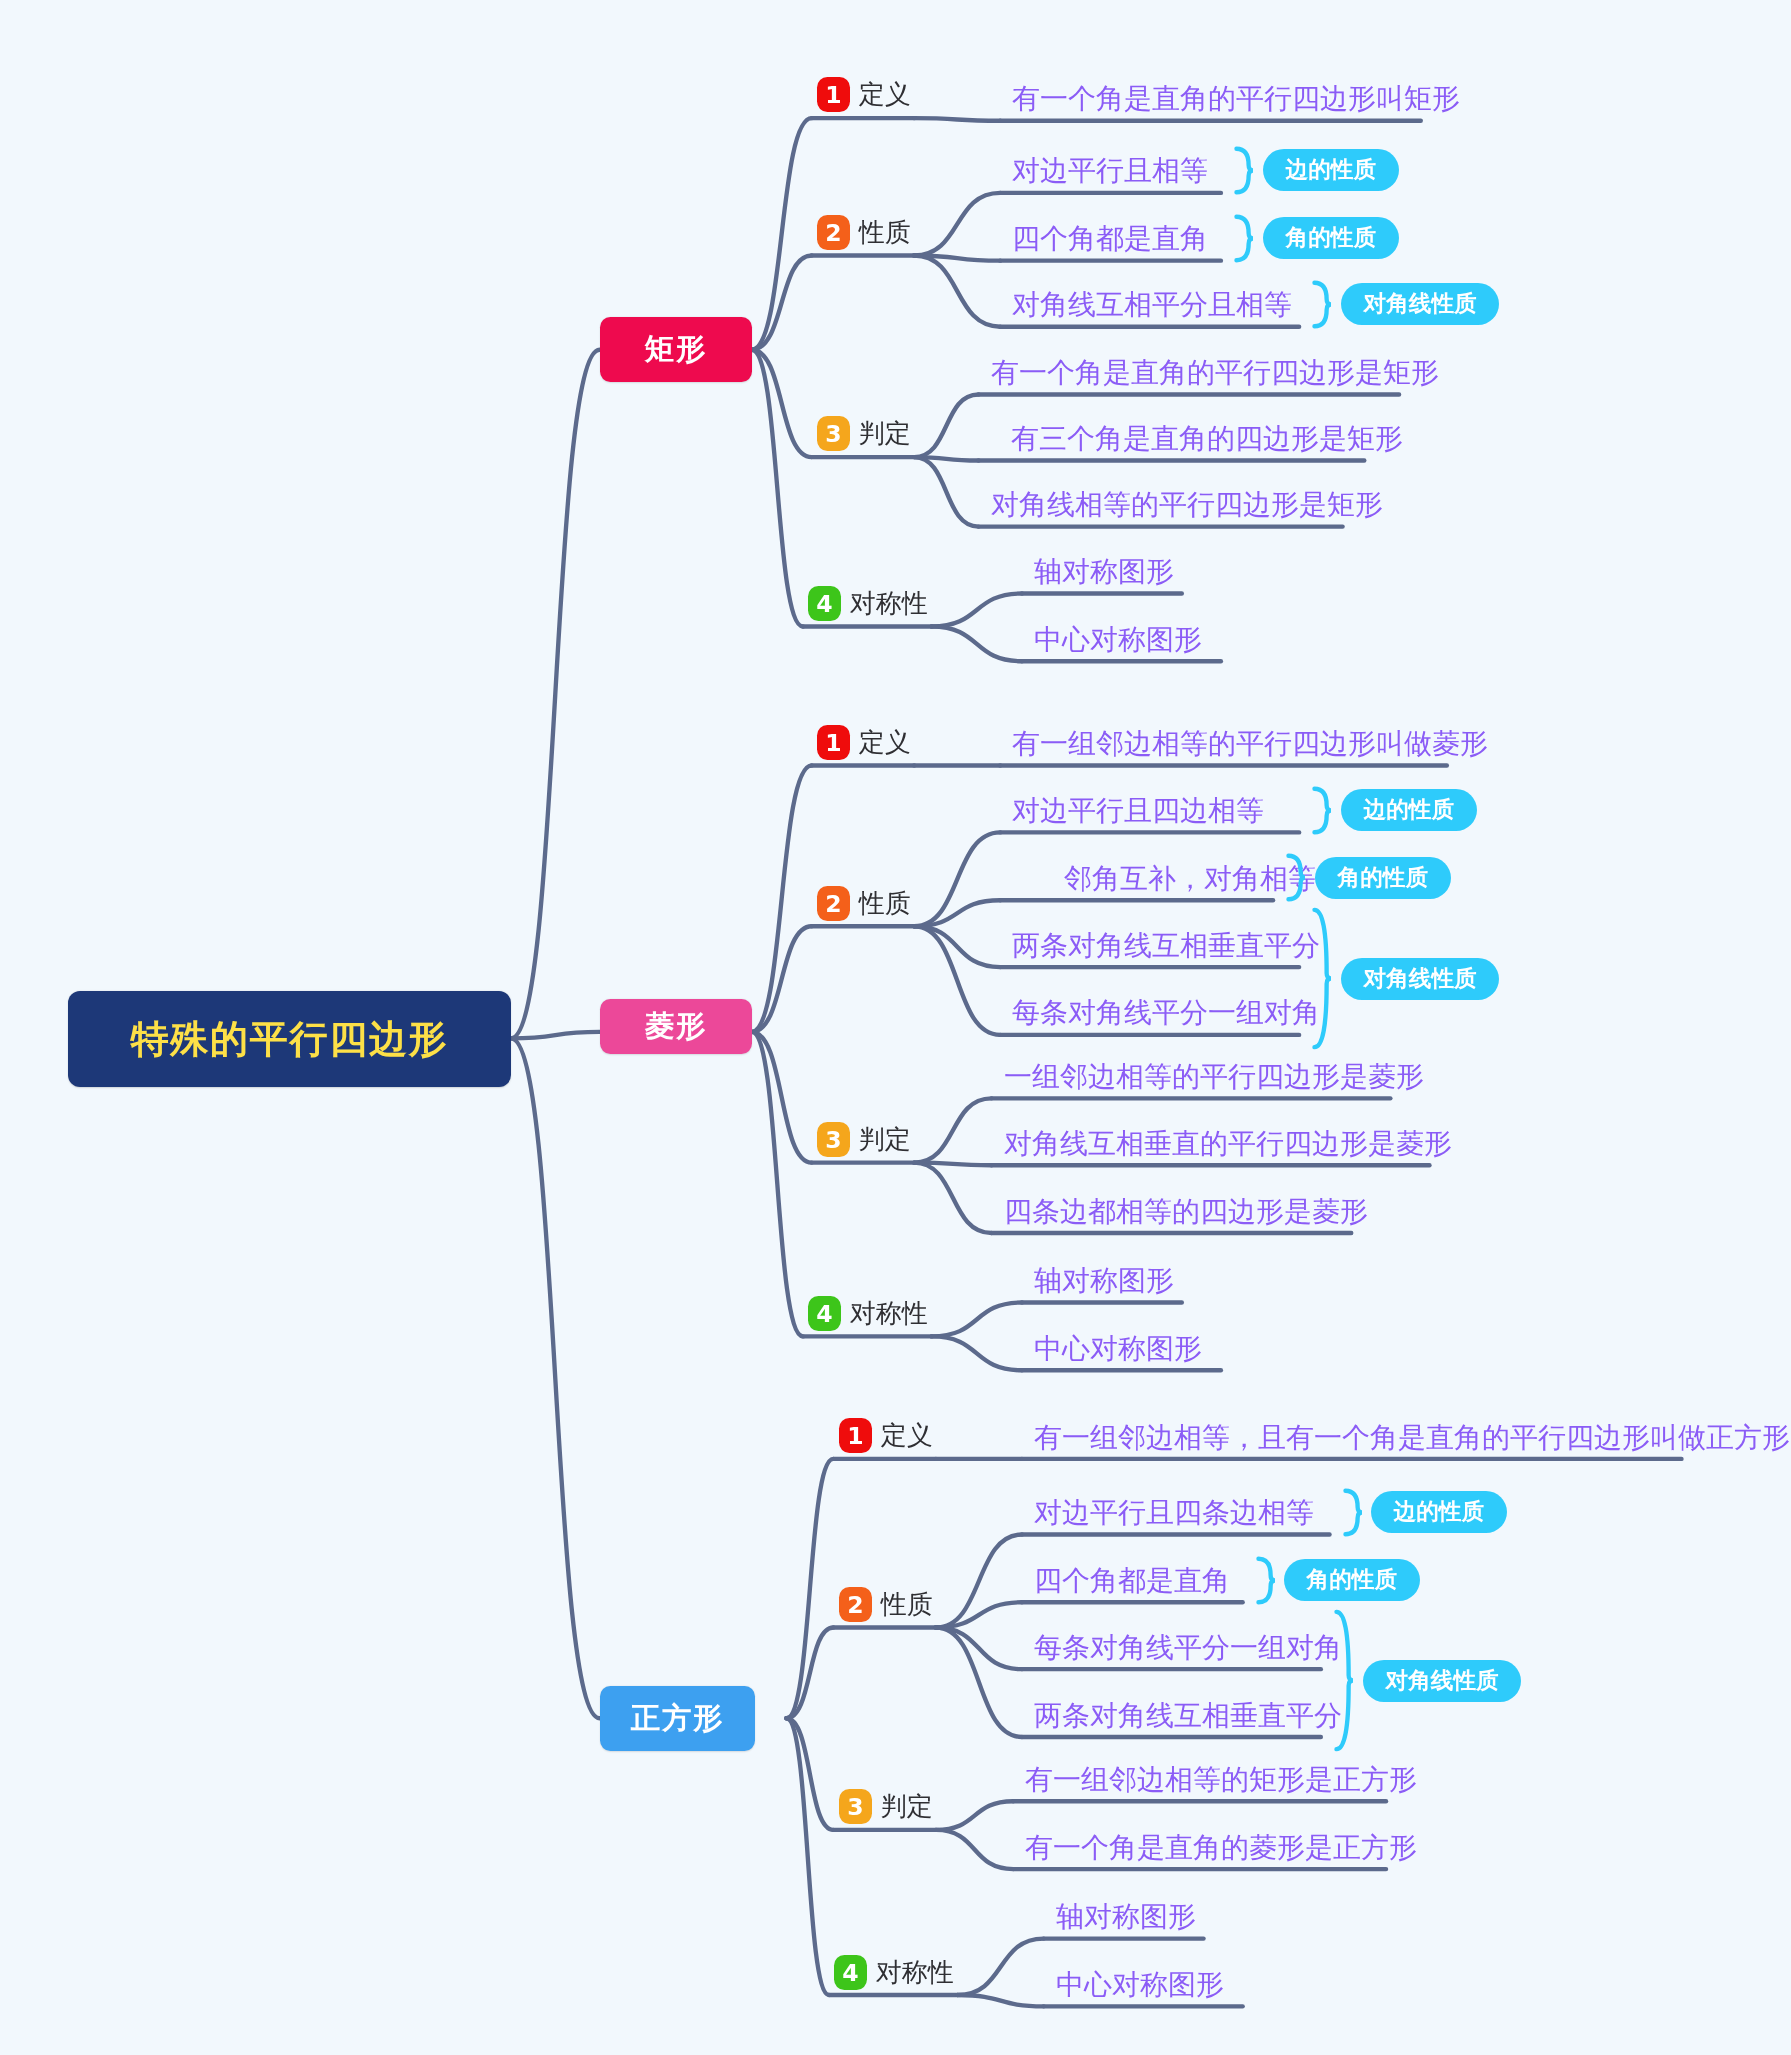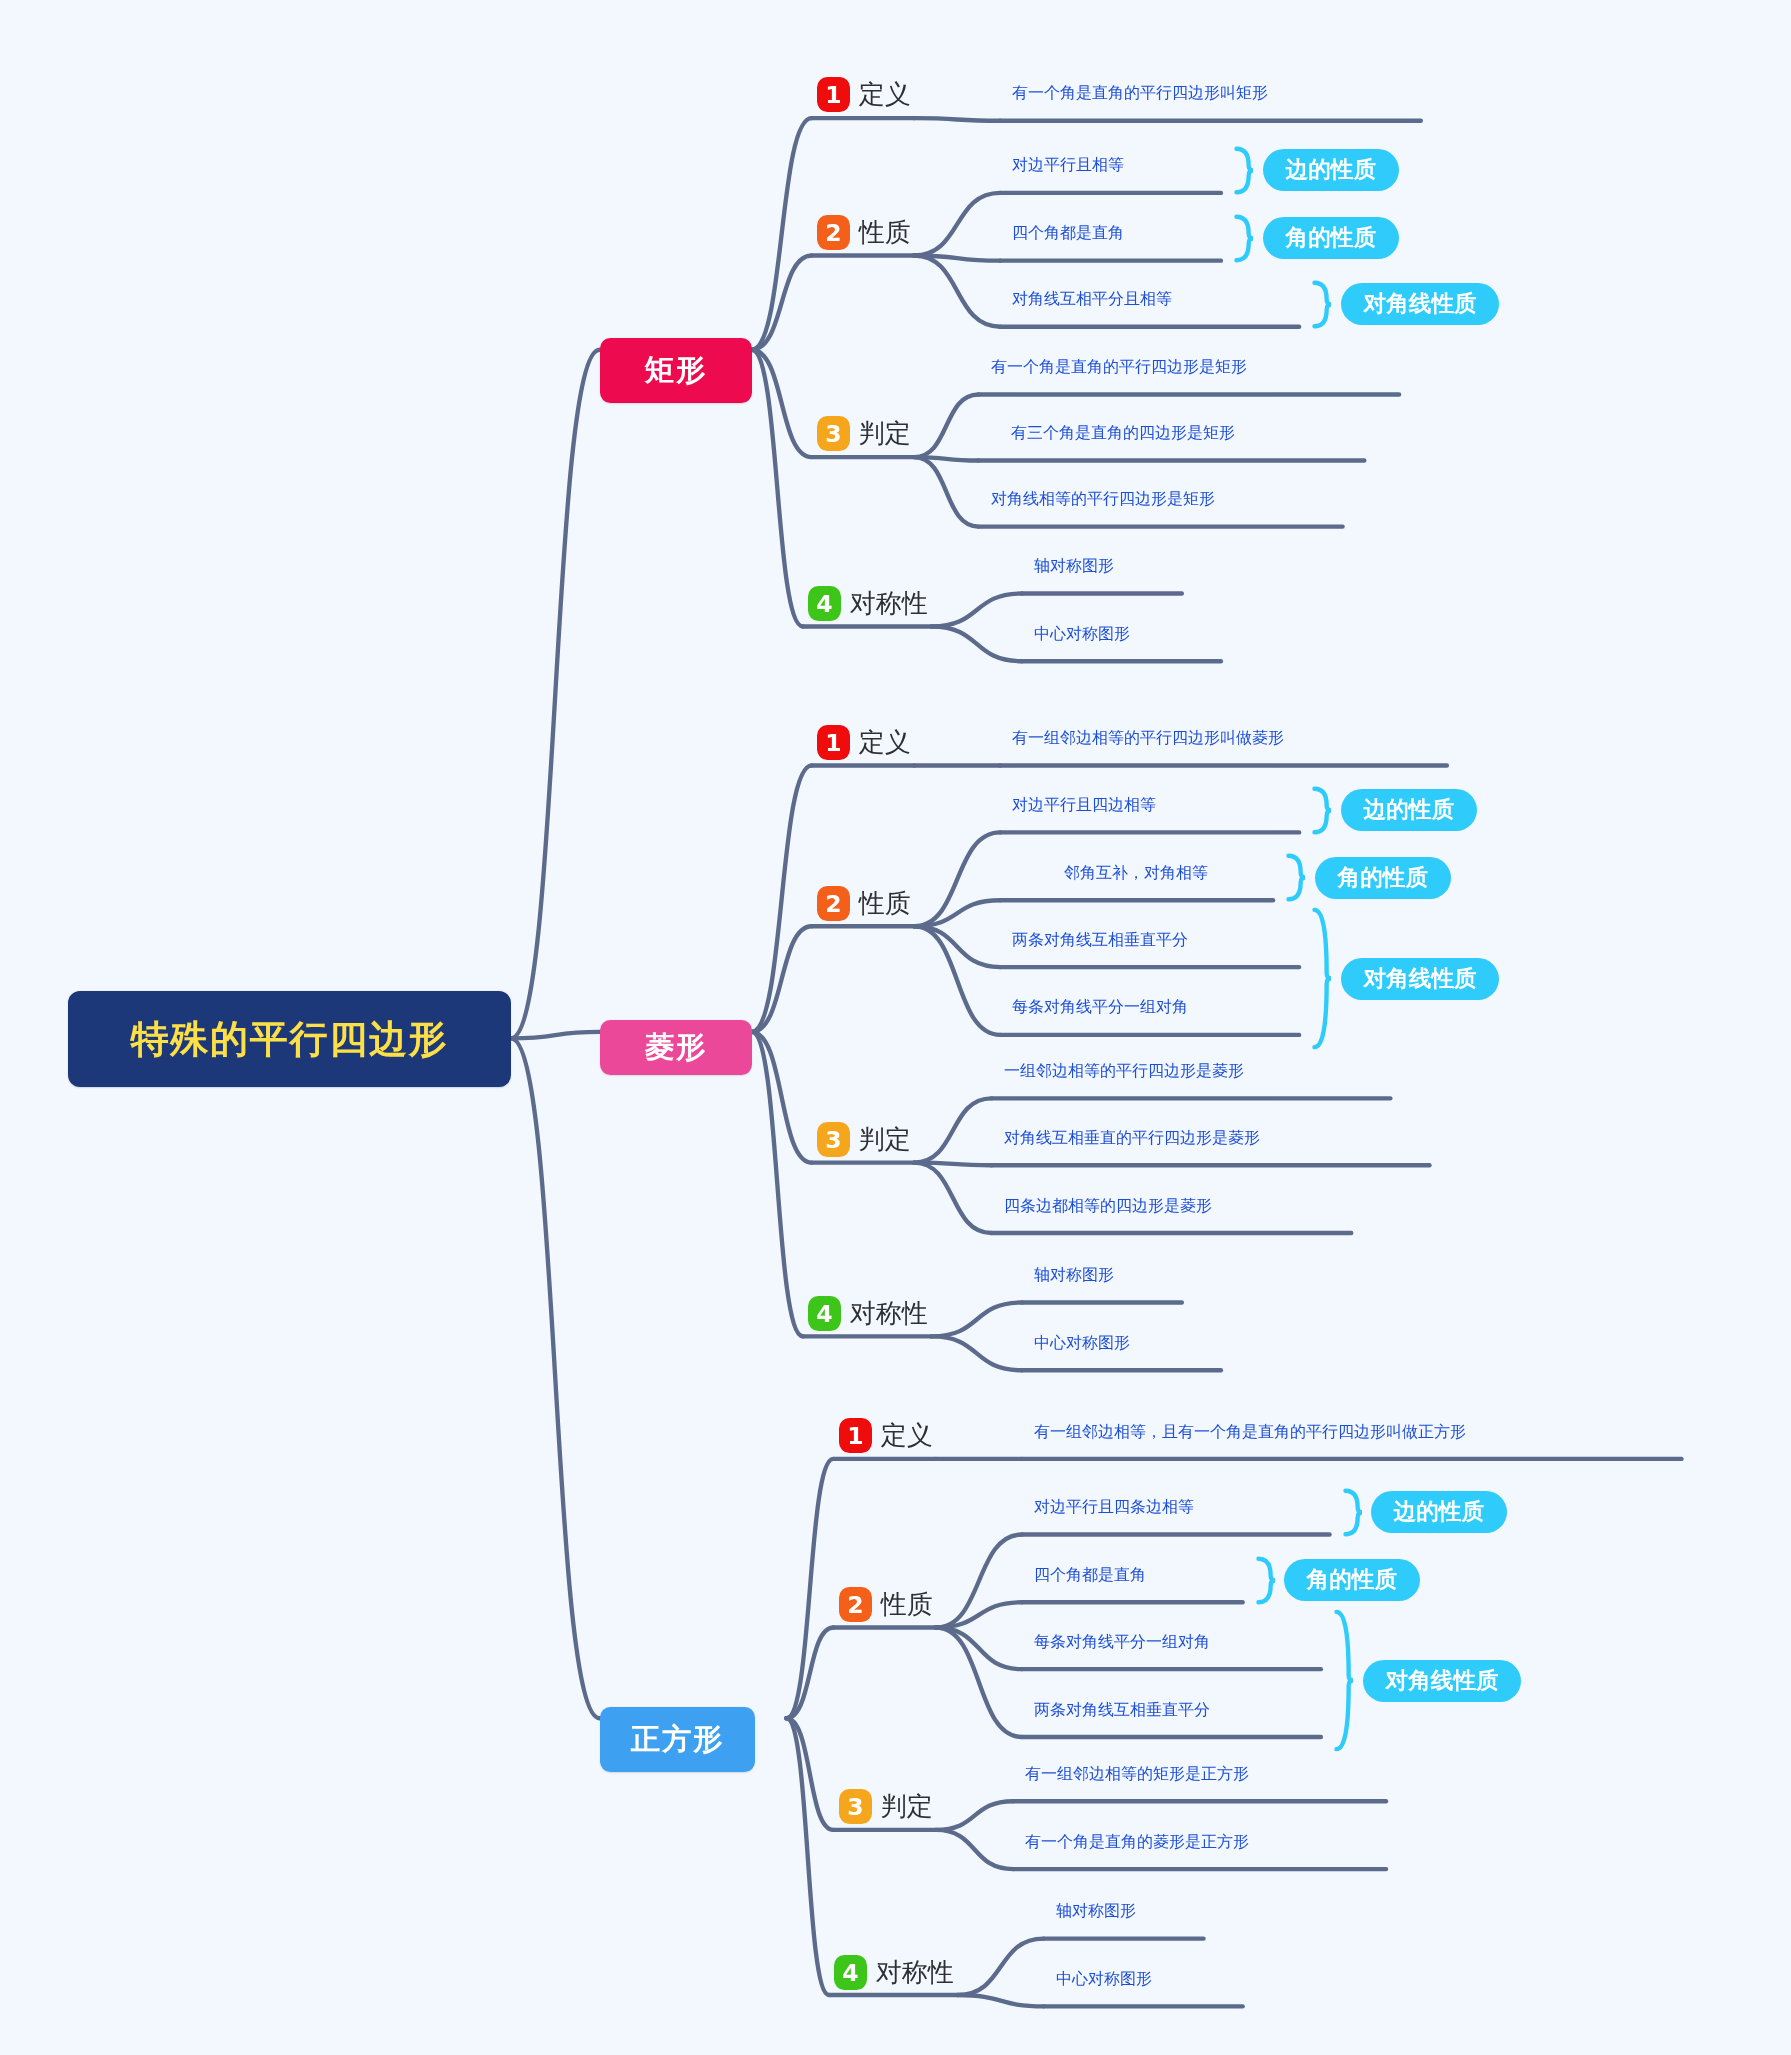--- a/index.html
+++ b/index.html
@@ -24,37 +24,36 @@
     letter-spacing:1.7px;
     display:flex; align-items:center; justify-content:center;
     box-shadow:0 0.9px 1.7px rgba(0,0,0,.15);
   }
   
   .branch {
     color:#ffffff; border-radius:10.4px;
     font-size:29.5px; font-weight:bold; letter-spacing:1.7px;
     display:flex; align-items:center; justify-content:center;
     box-shadow:0 0.9px 1.7px rgba(0,0,0,.12);
-    margin-top:21px;
   }
 
   
   .sub { display:flex; align-items:center; gap:8.7px; white-space:nowrap; }
   .badge {
     width:33px; height:35px; border-radius:10.4px;
     color:#fff; font-size:23.5px; font-weight:bold;
     display:flex; align-items:center; justify-content:center;
     flex:0 0 auto;
     font-family:"DejaVu Sans",sans-serif;
   }
   .sub-label { font-size:26px; color:#2f2f33; }
 
   
   .leaf {
-    font-size:16px; color:#1d4ed8; white-space:nowrap;
+    font-size:28px; color:#8b5cf6; white-space:nowrap;
     line-height:1;
   }
 
   
   .pill {
     background:#2ecbfb; color:#ffffff;
     border-radius:22.6px;
     font-size:22.6px; font-weight:bold;
     padding:9.6px 22.6px;
     white-space:nowrap;

